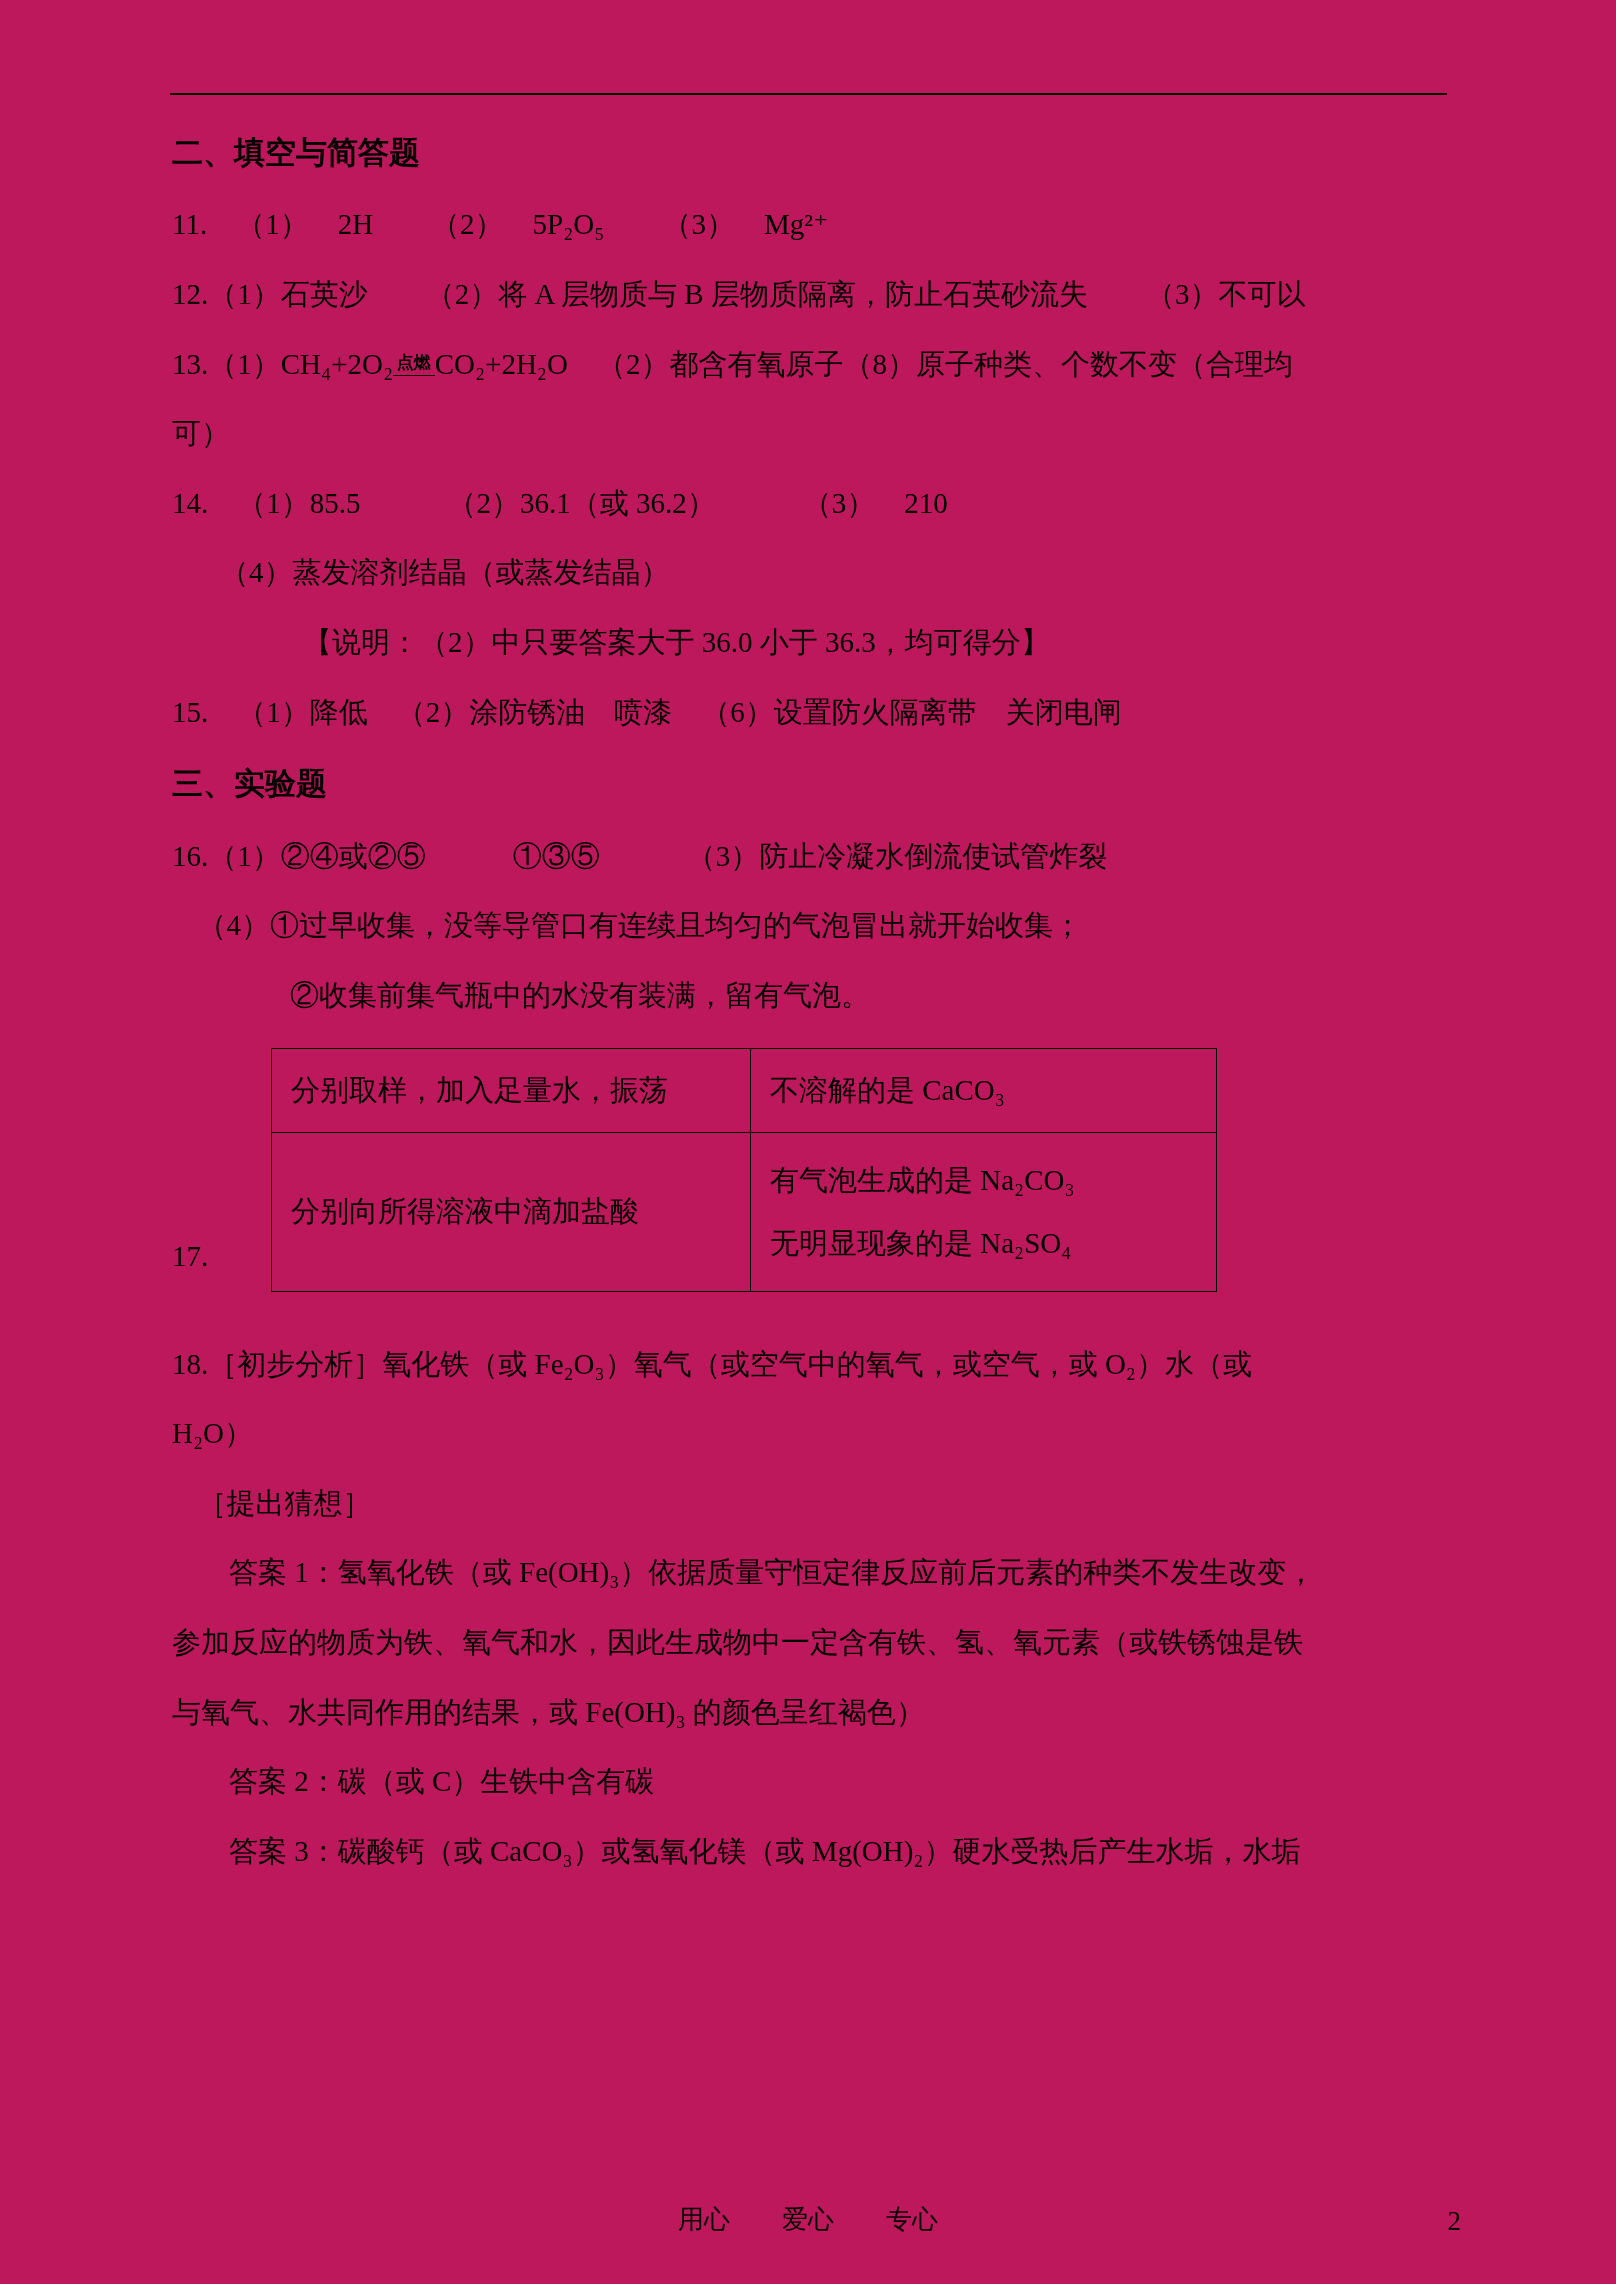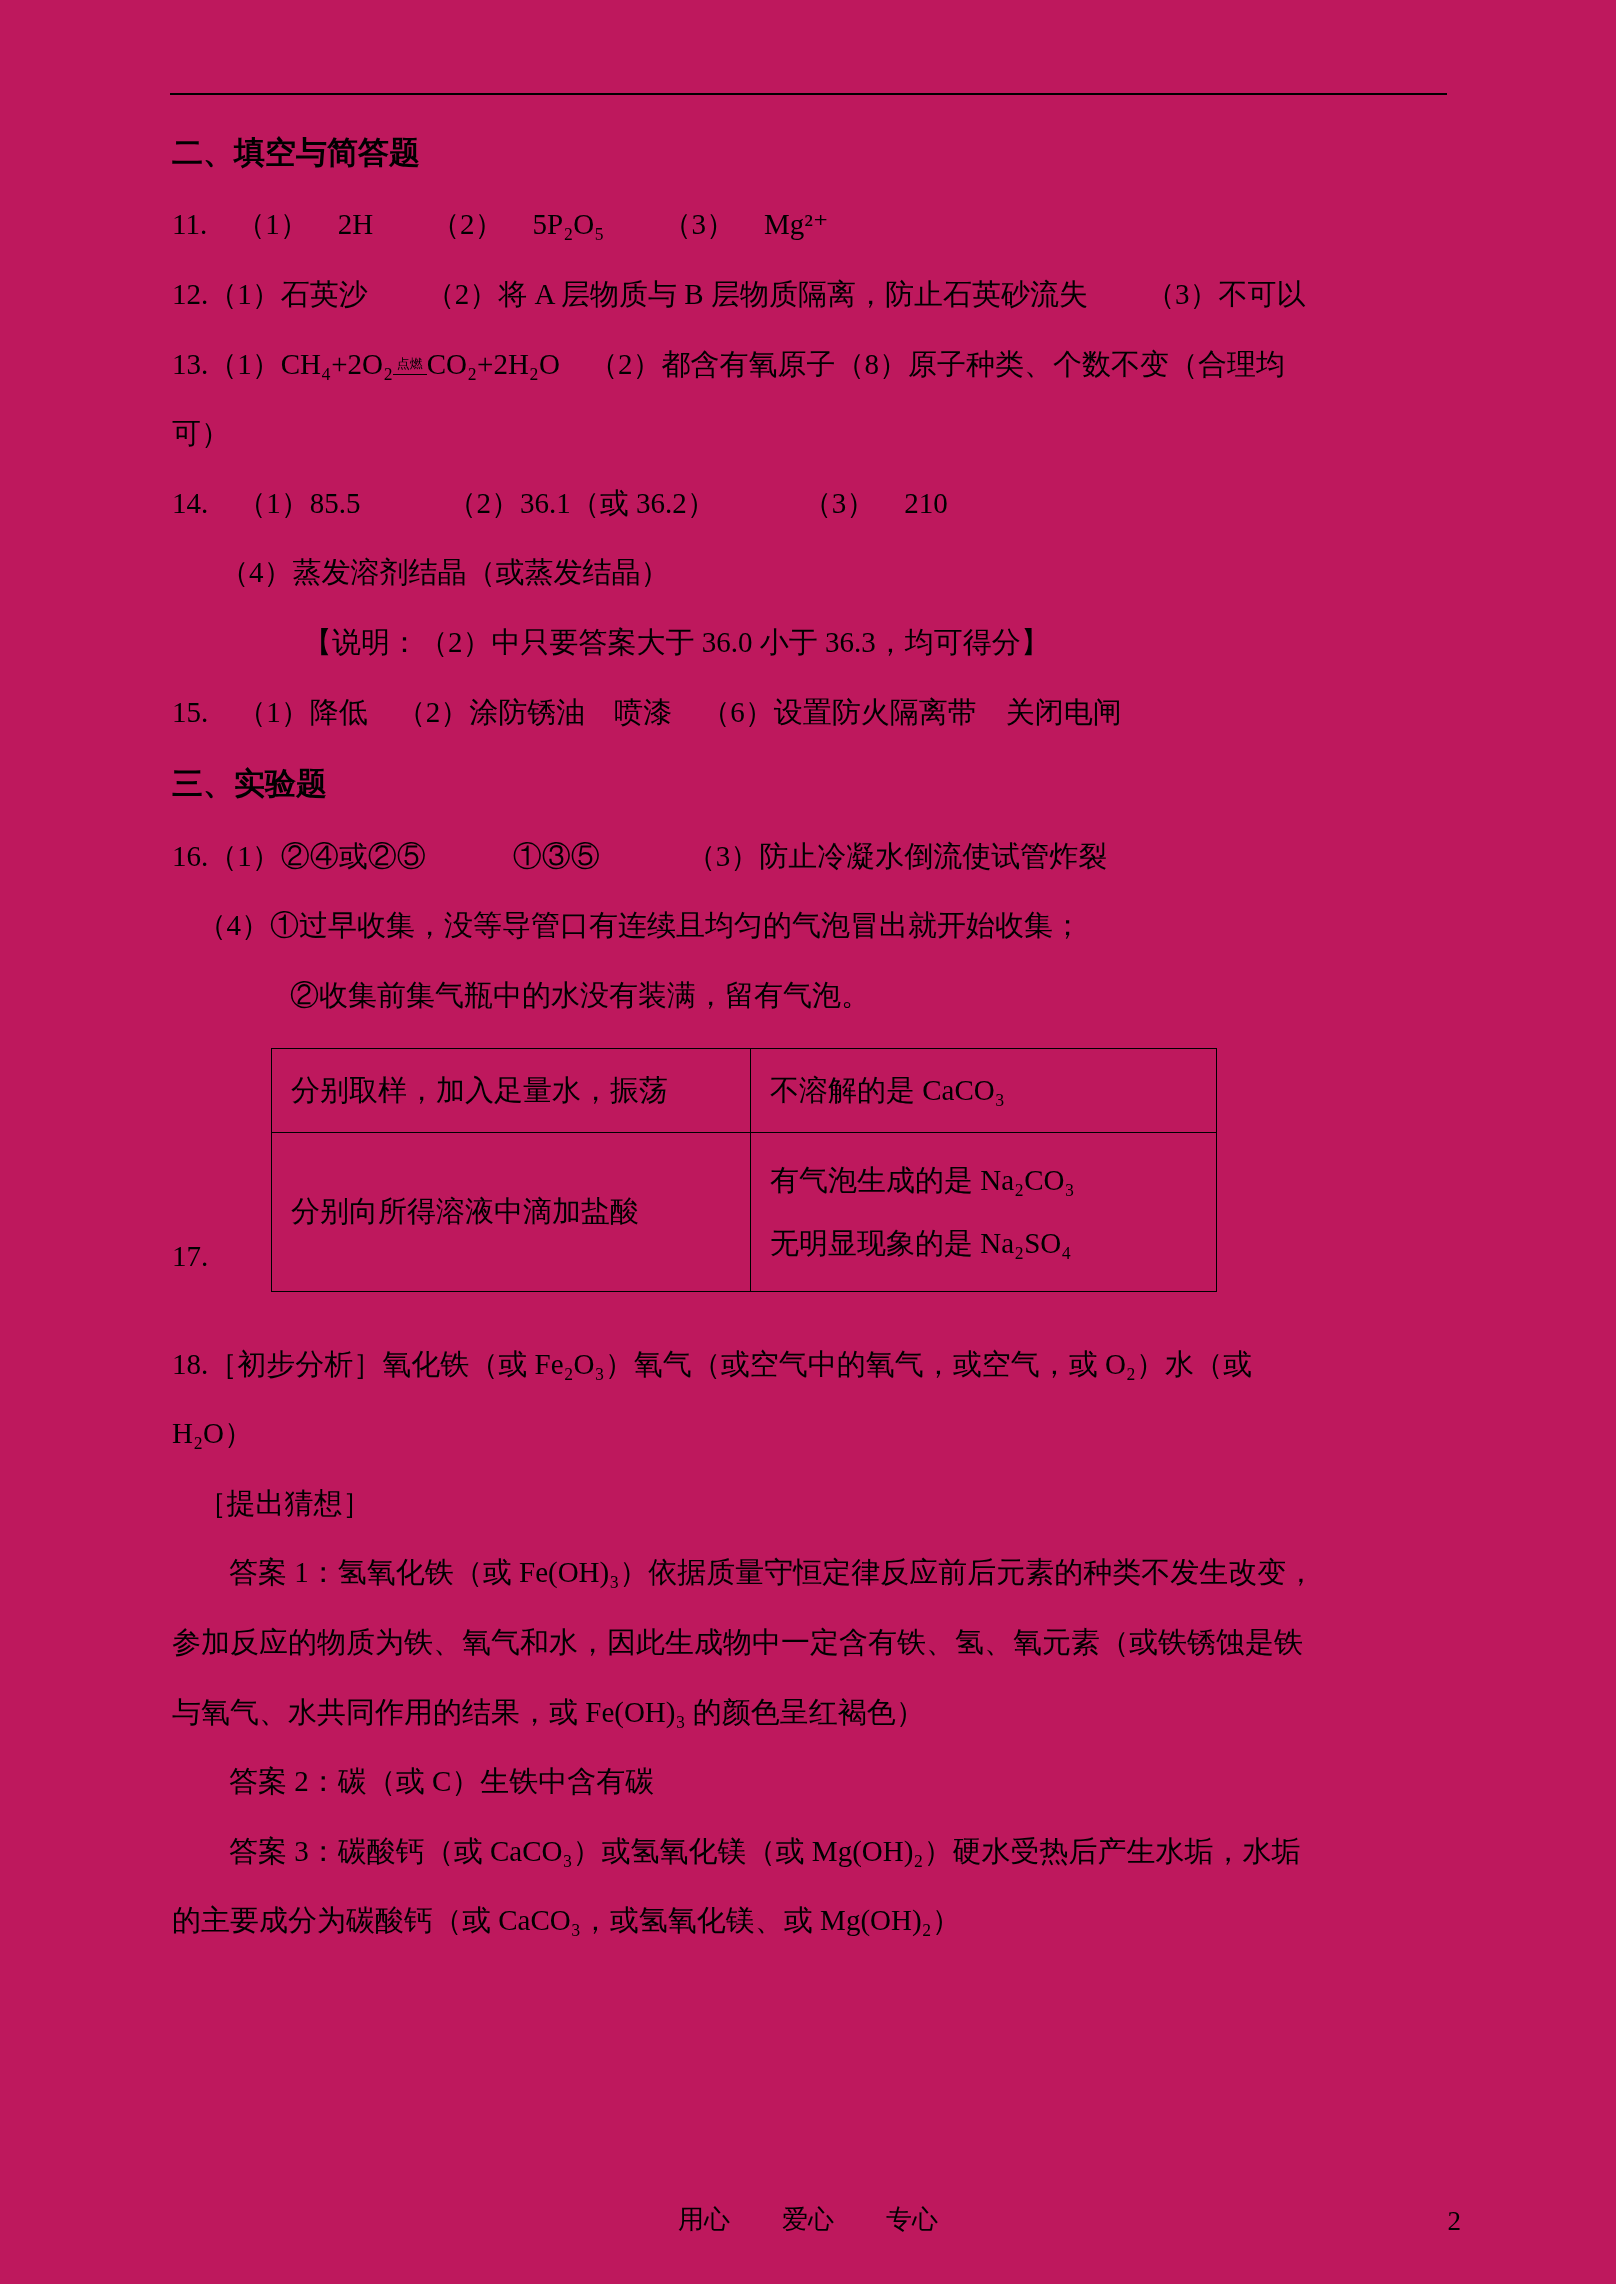--- a/index.html
+++ b/index.html
@@ -20,24 +20,25 @@
   }
   .line{line-height:2.4;white-space:pre-wrap;}
   .heading{font-weight:bold;font-size:31px;}
   .ind-s{padding-left:25.5px;}
   .ind-1{padding-left:48px;}
   .ind-2{padding-left:131px;}
   .ind-3{padding-left:118px;}
   .ind-ans{padding-left:57px;}
   .cond{
     display:inline-block;
-    font-size:13px;line-height:1.1;
+    font-size:17px;line-height:1.1;
     border-bottom:1.9px solid #000;
     vertical-align:5.1px;
     padding:0 3.8px 1.9px;
+    font-weight:bold;
   }
   .t17{display:flex;align-items:flex-end;margin:18px 0 38px;}
   .t17-label{width:99px;line-height:2.4;}
   table.tbl{border-collapse:collapse;}
   .tbl td{
     border:1.9px solid #000;
     vertical-align:middle;
     padding:16.6px 19px;
     line-height:1.7;
   }
@@ -112,21 +113,20 @@
 
     <div class="line ind-s">［提出猜想］</div>
 
     <div class="line ind-ans">答案 1：氢氧化铁（或 Fe(OH)₃）依据质量守恒定律反应前后元素的种类不发生改变，</div>
     <div class="line">参加反应的物质为铁、氧气和水，因此生成物中一定含有铁、氢、氧元素（或铁锈蚀是铁</div>
     <div class="line">与氧气、水共同作用的结果，或 Fe(OH)₃ 的颜色呈红褐色）</div>
 
     <div class="line ind-ans">答案 2：碳（或 C）生铁中含有碳</div>
 
     <div class="line ind-ans">答案 3：碳酸钙（或 CaCO₃）或氢氧化镁（或 Mg(OH)₂）硬水受热后产生水垢，水垢</div>
-    <div class="line">的主要成分为碳酸钙（或 CaCO₃，或氢氧化镁、或 Mg(OH)₂）</div>
 
   </div>
 
   <div class="footer">
     <span class="ftext">用心　　爱心　　专心</span>
     <span class="pagenum">2</span>
   </div>
 
 </div>
 

